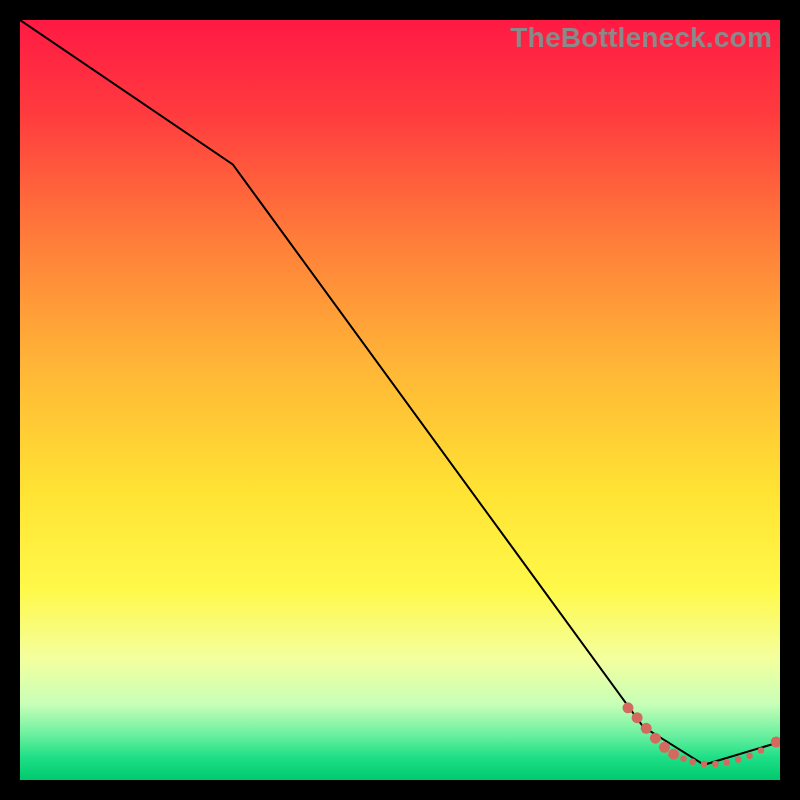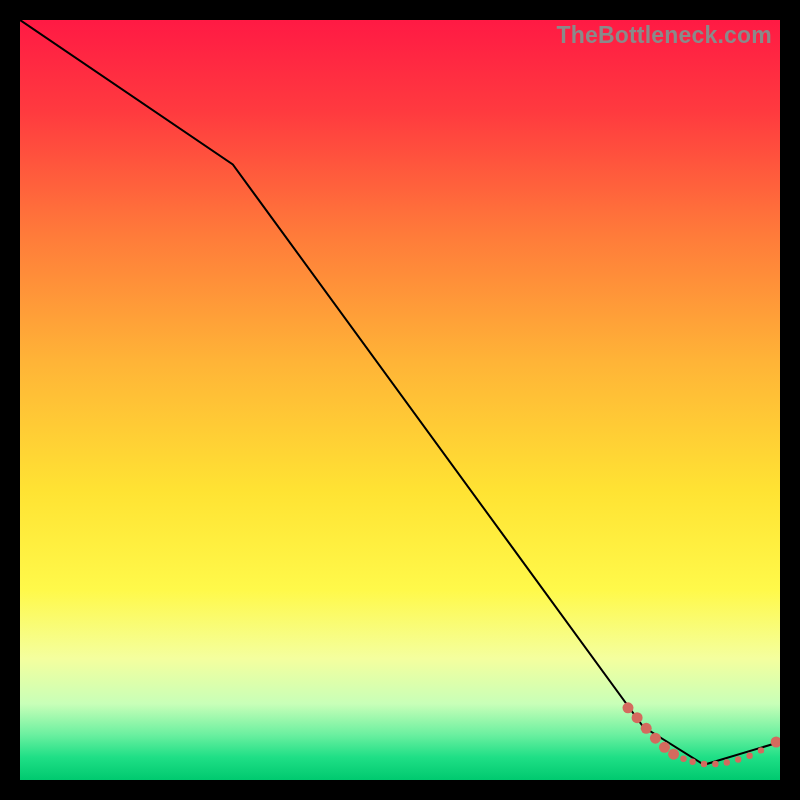--- a/index.html
+++ b/index.html
@@ -24,21 +24,21 @@
     left: 0;
     top: 0;
     width: 760px;
     height: 760px;
   }
   .watermark {
     position: absolute;
     top: 2px;
     right: 8px;
     color: #8a8a8a;
-    font-size: 23px;
+    font-size: 28px;
     font-weight: 600;
     letter-spacing: 0.2px;
     user-select: none;
   }
   svg { display: block; }
 </style>
 </head>
 <body>
 
 <div class="frame">

